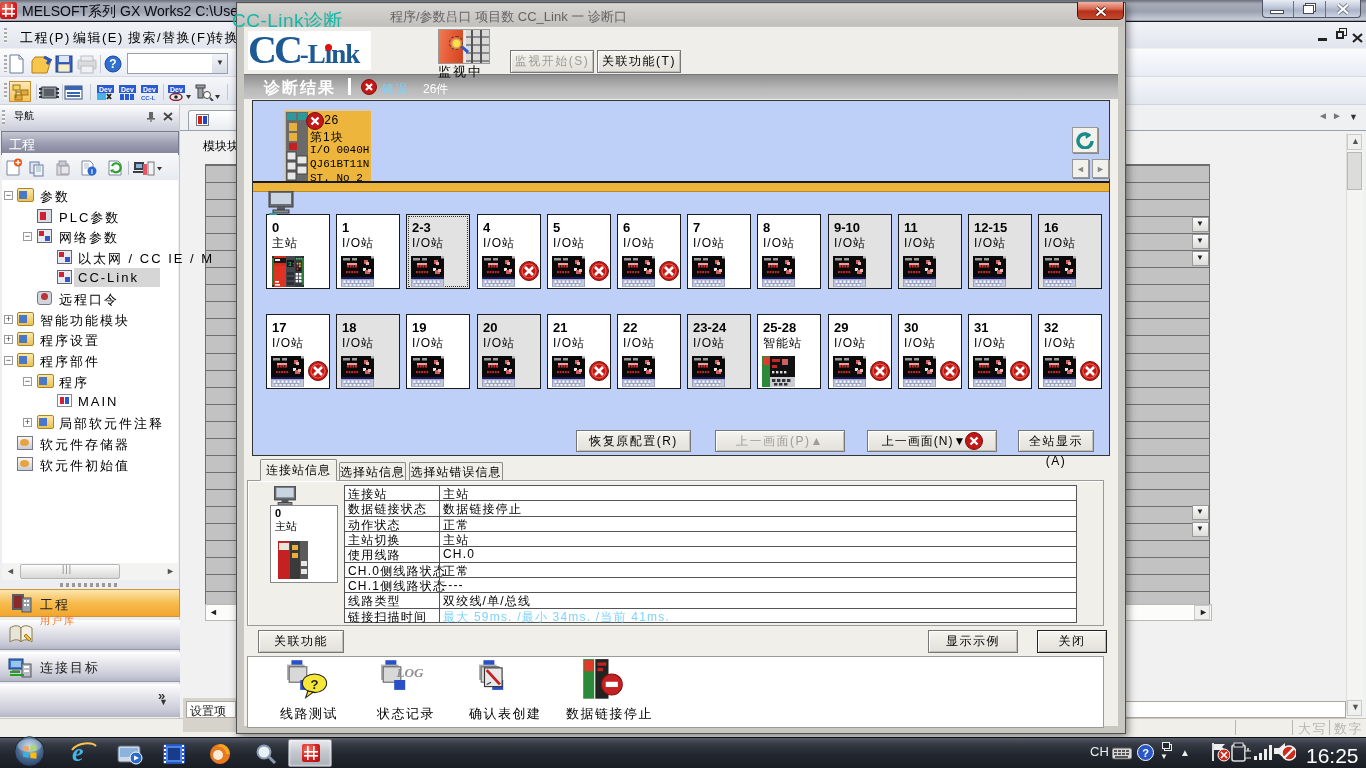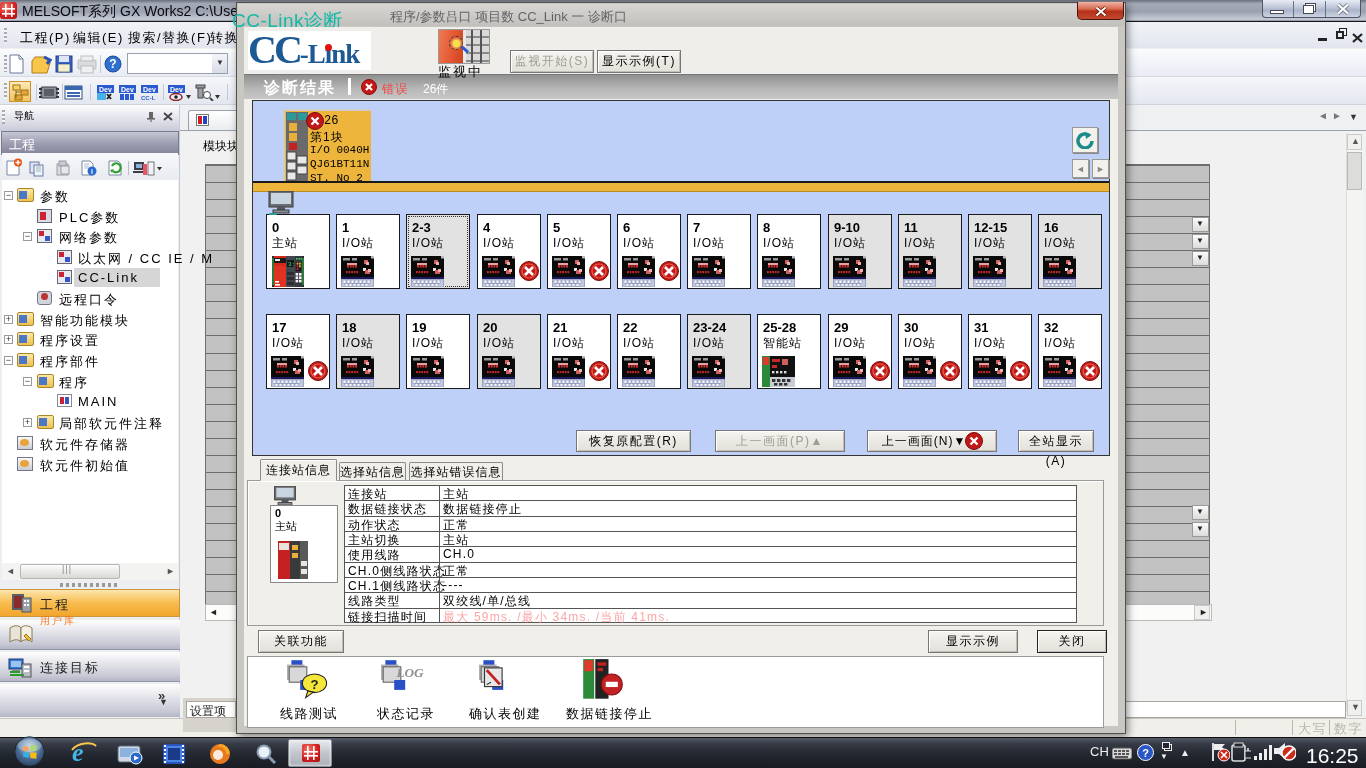--- a/index.html
+++ b/index.html
@@ -369,31 +369,31 @@
 <div class="ab" style="left:439px;top:30px;width:24px;height:33px;background:linear-gradient(100deg,#f07a52,#e25530 60%,#cc4520);z-index:14"></div>
 <div class="ab" style="left:466px;top:30px;width:23px;height:33px;background:repeating-linear-gradient(#d9d9d9 0 6px,#8a8a8a 6px 8px);z-index:14"></div>
 <div class="ab" style="left:471px;top:30px;width:2px;height:33px;background:#555;z-index:15"></div>
 <div class="ab" style="left:480px;top:30px;width:2px;height:33px;background:#555;z-index:15"></div>
 <div class="ab" style="left:449px;top:36px;width:14px;height:14px;border:1px dashed #333;border-radius:50%;z-index:16"></div>
 <div class="ab" style="left:453px;top:40px;width:7px;height:7px;background:#f8e24a;border-radius:50%;box-shadow:0 0 3px 1px #f8e87a;z-index:16"></div>
 <div class="ab" style="left:461px;top:48px;width:8px;height:3px;background:#2a5ad0;transform:rotate(40deg);z-index:16"></div>
 <div class="tx" style="left:438px;top:63px;font-size:13px;color:#000;letter-spacing:2px;z-index:13">监视中</div>
 
 <div class="wbtn dis" style="left:510px;top:50px;width:84px;height:23px;line-height:21px;z-index:13">监视开始(S)</div>
-<div class="wbtn" style="left:597px;top:50px;width:84px;height:23px;line-height:21px;z-index:13">显示示例(T)</div>
+<div class="wbtn" style="left:597px;top:50px;width:84px;height:23px;line-height:21px;z-index:13">关联功能(T)</div>
 
 <div class="ab" style="left:244px;top:74px;width:874px;height:25px;background:linear-gradient(#909090,#b9b9b9 60%,#c6c6c6);border-top:1px solid #777;z-index:12"></div>
 <div class="tx" style="left:264px;top:78px;font-size:16px;font-weight:bold;color:#fff;letter-spacing:2px;z-index:13">诊断结果</div>
 <div class="ab" style="left:348px;top:78px;width:3px;height:17px;background:#fff;z-index:13"></div>
 <svg class="ab" style="left:361px;top:79px;z-index:13" width="16" height="16">
     <circle cx="8" cy="8" r="7.5" fill="#c41818"></circle>
     <circle cx="8" cy="8" r="7.5" fill="none" stroke="#8a0f0f"></circle>
     <path d="M5 5l6 6M11 5l-6 6" stroke="#fff" stroke-width="2.2"></path>
   </svg>
-<div class="tx" style="left:382px;top:81px;font-size:12px;color:#ef4444;letter-spacing:1.5px;z-index:13">错误</div>
+<div class="tx" style="left:382px;top:81px;font-size:12px;color:#7dd3fc;letter-spacing:1.5px;z-index:13">错误</div>
 <div class="tx" style="left:423px;top:81px;font-size:12px;color:#fff;z-index:13">26件</div>
 
 <div class="ab" style="left:252px;top:100px;width:858px;height:356px;background:#bed0f7;border:1px solid #333;z-index:12"></div>
 
 <div class="ab" style="left:283px;top:109px;width:88px;height:73px;background:#edb53c;border-top:2px solid #d0cdc8;border-left:2px solid #d0cdc8;z-index:13"></div>
 <svg class="ab" style="left:286px;top:112px;z-index:14" width="22" height="69" viewBox="0 0 22 69">
  <rect x="0" y="0" width="22" height="69" fill="#6a6a6a"></rect>
  <rect x="1" y="1" width="9" height="7" fill="#2a9a9a"></rect>
     <rect x="12" y="1" width="9" height="7" fill="#2a9a9a"></rect>
  <rect x="3" y="11" width="8" height="8" fill="#e8b03a"></rect>
@@ -814,21 +814,21 @@
 <div class="tx" style="left:348px;top:562.7px;font-size:12px;color:#000;letter-spacing:1.2px;z-index:14">CH.0侧线路状态</div>
 <div class="tx" style="left:443px;top:562.7px;font-size:12px;color:#000;letter-spacing:1.2px;z-index:14">正常</div>
 <div class="ab" style="left:344px;top:577.0px;width:733px;height:1px;background:#555;z-index:14"></div>
 <div class="tx" style="left:348px;top:578.0px;font-size:12px;color:#000;letter-spacing:1.2px;z-index:14">CH.1侧线路状态</div>
 <div class="tx" style="left:443px;top:578.0px;font-size:12px;color:#000;letter-spacing:1.2px;z-index:14">----</div>
 <div class="ab" style="left:344px;top:592.3px;width:733px;height:1px;background:#555;z-index:14"></div>
 <div class="tx" style="left:348px;top:593.3px;font-size:12px;color:#000;letter-spacing:1.2px;z-index:14">线路类型</div>
 <div class="tx" style="left:443px;top:593.3px;font-size:12px;color:#000;letter-spacing:1.2px;z-index:14">双绞线/单/总线</div>
 <div class="ab" style="left:344px;top:607.7px;width:733px;height:1px;background:#555;z-index:14"></div>
 <div class="tx" style="left:348px;top:608.7px;font-size:12px;color:#000;letter-spacing:1.2px;z-index:14">链接扫描时间</div>
-<div class="tx" style="left:443px;top:608.7px;font-size:12px;color:#fca5a5;letter-spacing:1.2px;z-index:14">最大 59ms. /最小 34ms. /当前 41ms.</div>
+<div class="tx" style="left:443px;top:608.7px;font-size:12px;color:#7dd3fc;letter-spacing:1.2px;z-index:14">最大 59ms. /最小 34ms. /当前 41ms.</div>
 <div class="ab" style="left:439px;top:485px;width:1px;height:138px;background:#555;z-index:14"></div>
 
 <div class="wbtn" style="left:258px;top:630px;width:86px;height:23px;line-height:21px;z-index:12">关联功能(F)▲</div>
 <div class="wbtn" style="left:928px;top:630px;width:90px;height:23px;line-height:21px;z-index:12">显示示例(E)...</div>
 <div class="wbtn def" style="left:1037px;top:630px;width:70px;height:23px;line-height:21px;z-index:12">关闭</div>
 
 <div class="ab" style="left:247px;top:656px;width:857px;height:72px;background:#fff;border:1px solid #9a9a98;z-index:12"></div>
 <svg class="ab" style="left:284px;top:658px;z-index:13" width="50" height="44" viewBox="0 0 44 40">
     <rect x="6" y="2" width="10" height="9" fill="#2a50c8"></rect>
     <rect x="2" y="6" width="16" height="14" fill="#b0b0b0"></rect>

